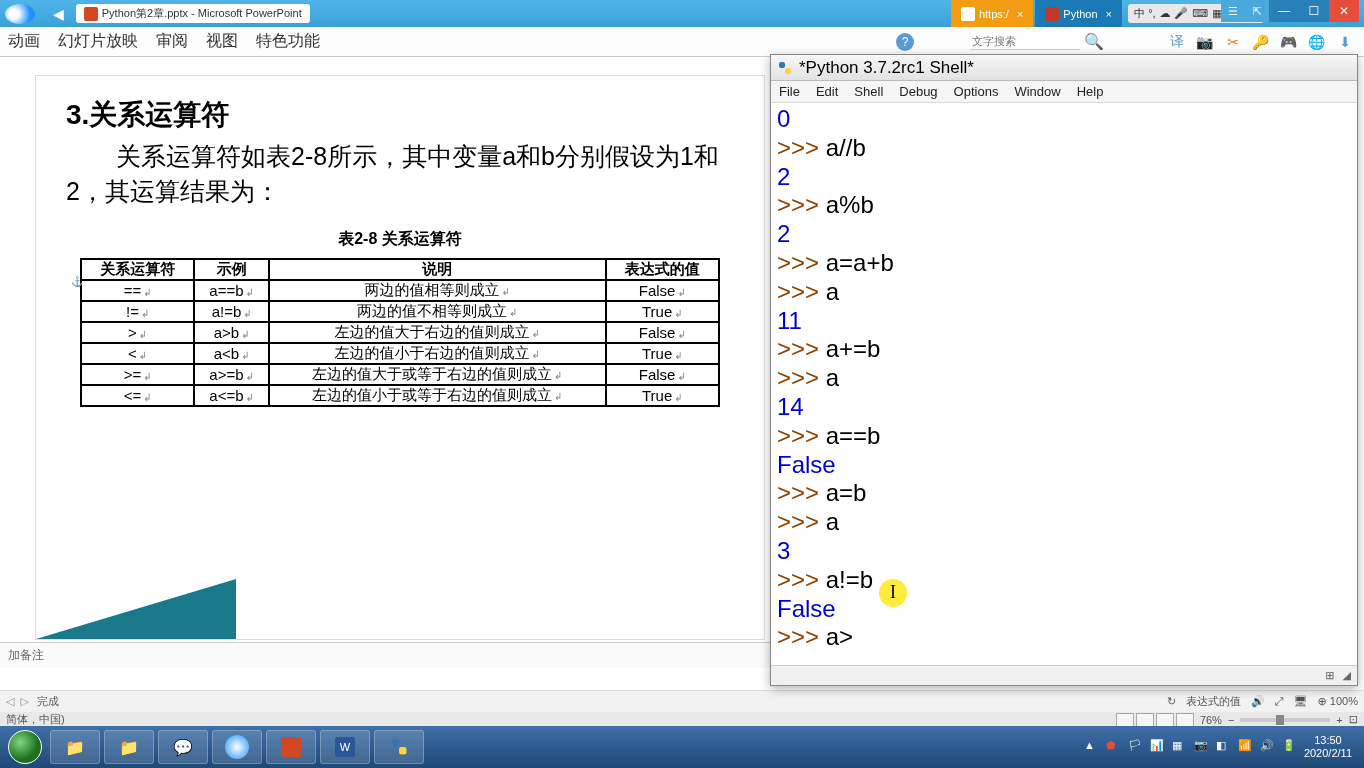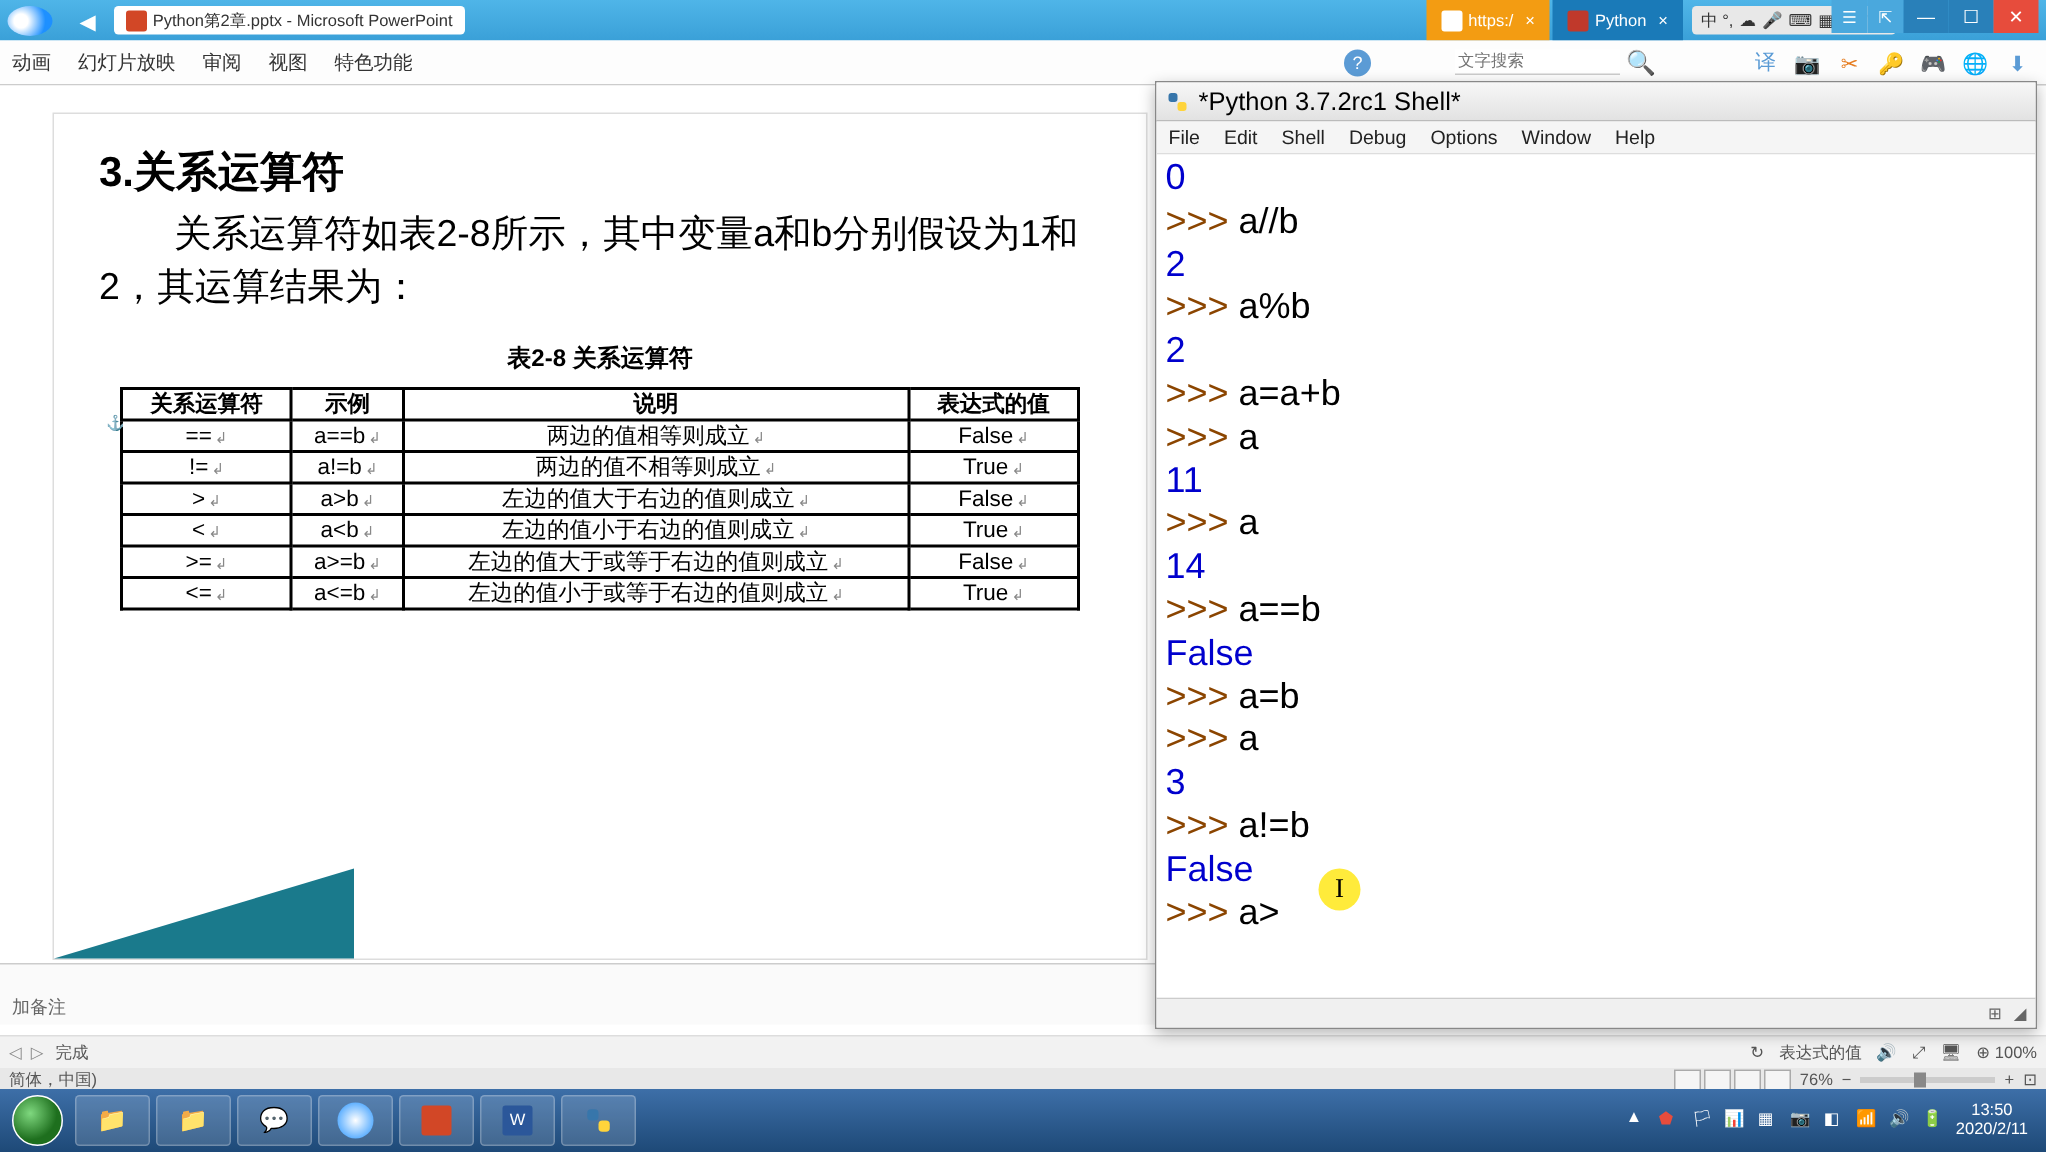--- a/index.html
+++ b/index.html
@@ -21,42 +21,42 @@
 .topbar .win-controls { position: absolute; right: 5px; top: 0; display: flex; gap: 0; height: 22px; }
 .topbar .win-btn { width: 30px; height: 22px; background: #2980b9; color: #fff; display: flex; align-items: center; justify-content: center; font-size: 12px; }
 .topbar .win-btn.min::before { content: "—"; }
 .topbar .win-btn.max::before { content: "☐"; }
 .topbar .win-btn.close-w { background: #e74c3c; }
 .topbar .win-btn.close-w::before { content: "✕"; }
 .topbar .extra-btn { width: 24px; height: 22px; background: #4aa8dd; color: #fff; display: flex; align-items: center; justify-content: center; }
 
 
 .toolbar2 { height: 30px; background: #fdfdfd; border-bottom: 1px solid #ccc; display: flex; align-items: center; position: relative; }
-.toolbar2 .ribbon-tabs { display: flex; gap: 18px; padding-left: 8px; font-size: 13px; color: #333; }
+.toolbar2 .ribbon-tabs { display: flex; gap: 18px; padding-left: 8px; font-size: 16px; color: #333; }
 .toolbar2 .help-icon { position: absolute; right: 450px; width: 18px; height: 18px; border-radius: 50%; background: #5b9bd5; color: #fff; display: flex; align-items: center; justify-content: center; font-size: 12px; }
 .toolbar2 .search-area { position: absolute; right: 244px; display: flex; align-items: center; gap: 4px; width: 150px; }
 .toolbar2 .search-input { border: none; border-bottom: 1px solid #ccc; font-size: 11px; width: 110px; padding: 2px; color: #999; }
 .toolbar2 .search-icon { color: #999; }
 .toolbar2 .right-icons { position: absolute; right: 10px; display: flex; gap: 10px; align-items: center; }
 .toolbar2 .ri { width: 18px; height: 18px; display: flex; align-items: center; justify-content: center; font-size: 14px; }
 
 
 .ppt-area { position: absolute; left: 0; top: 57px; width: 770px; height: 585px; background: #fff; }
 .slide { position: absolute; left: 35px; top: 18px; width: 730px; height: 565px; background: #fff; border: 1px solid #ddd; padding: 20px 30px; }
 .slide .heading3 { font-size: 28px; font-weight: bold; color: #000; margin-bottom: 5px; }
 .slide .body-text { font-size: 25px; color: #000; line-height: 1.4; margin-bottom: 20px; text-indent: 2em; }
 .slide .table-caption { text-align: center; font-size: 16px; font-weight: bold; margin-bottom: 8px; }
 .slide table { border-collapse: collapse; width: 640px; margin: 0 auto; }
 .slide th, .slide td { border: 2px solid #000; padding: 0 6px; text-align: center; font-size: 15px; }
 .slide th { font-weight: bold; }
 .slide .triangle { position: absolute; left: 0; bottom: 0; width: 0; height: 0; border-left: 200px solid transparent; border-bottom: 60px solid #1a7a8c; }
 .slide .anchor-mark { position: absolute; left: 35px; top: 200px; font-size: 10px; color: #888; }
 
 
-.notes-bar { position: absolute; left: 0; top: 642px; width: 924px; height: 26px; border-top: 1px solid #ccc; background: #fafafa; padding: 20px 8px; font-size: 12px; color: #666; }
+.notes-bar { position: absolute; left: 0; top: 642px; width: 924px; height: 26px; border-top: 1px solid #ccc; background: #fafafa; padding: 4px 8px; font-size: 12px; color: #666; }
 
 
 .status-bar { position: absolute; left: 0; top: 668px; width: 1364px; height: 22px; background: #e8e8e8; border-top: 1px solid #ccc; display: flex; align-items: center; font-size: 11px; color: #555; padding: 0 6px; margin-top: 40px; }
 .status-bar .lang { }
 .status-bar .right-status { margin-left: auto; display: flex; align-items: center; gap: 6px; }
 .status-bar .view-btns { display: flex; gap: 2px; }
 .status-bar .view-btn { width: 18px; height: 14px; border: 1px solid #aaa; background: #f5f5f5; }
 .status-bar .zoom-slider { width: 90px; height: 4px; background: #ccc; position: relative; }
 .status-bar .zoom-thumb { position: absolute; left: 40%; top: -3px; width: 8px; height: 10px; background: #888; }
 
@@ -275,20 +275,21 @@
   </div>
   <div class="idle-body" id="idle-body">
     <div class="line"><span class="out-blue">0</span></div>
       <div class="line"><span class="prompt">&gt;&gt;&gt; </span><span class="inp">a//b</span></div>
       <div class="line"><span class="out-blue">2</span></div>
       <div class="line"><span class="prompt">&gt;&gt;&gt; </span><span class="inp">a%b</span></div>
       <div class="line"><span class="out-blue">2</span></div>
       <div class="line"><span class="prompt">&gt;&gt;&gt; </span><span class="inp">a=a+b</span></div>
       <div class="line"><span class="prompt">&gt;&gt;&gt; </span><span class="inp">a</span></div>
       <div class="line"><span class="out-blue">11</span></div>
+      <div class="line"><span class="prompt">&gt;&gt;&gt; </span><span class="inp">a+=b</span></div>
       <div class="line"><span class="prompt">&gt;&gt;&gt; </span><span class="inp">a</span></div>
       <div class="line"><span class="out-blue">14</span></div>
       <div class="line"><span class="prompt">&gt;&gt;&gt; </span><span class="inp">a==b</span></div>
       <div class="line"><span class="out-blue">False</span></div>
       <div class="line"><span class="prompt">&gt;&gt;&gt; </span><span class="inp">a=b</span></div>
       <div class="line"><span class="prompt">&gt;&gt;&gt; </span><span class="inp">a</span></div>
       <div class="line"><span class="out-blue">3</span></div>
       <div class="line"><span class="prompt">&gt;&gt;&gt; </span><span class="inp">a!=b</span></div>
       <div class="line"><span class="out-blue">False</span></div>
       <div class="line"><span class="prompt">&gt;&gt;&gt; </span><span class="inp">a&gt;</span></div>

